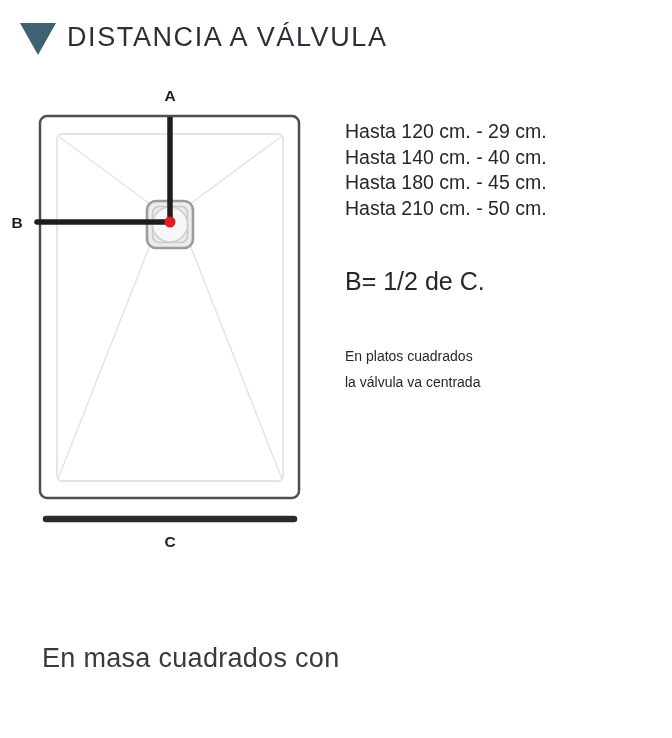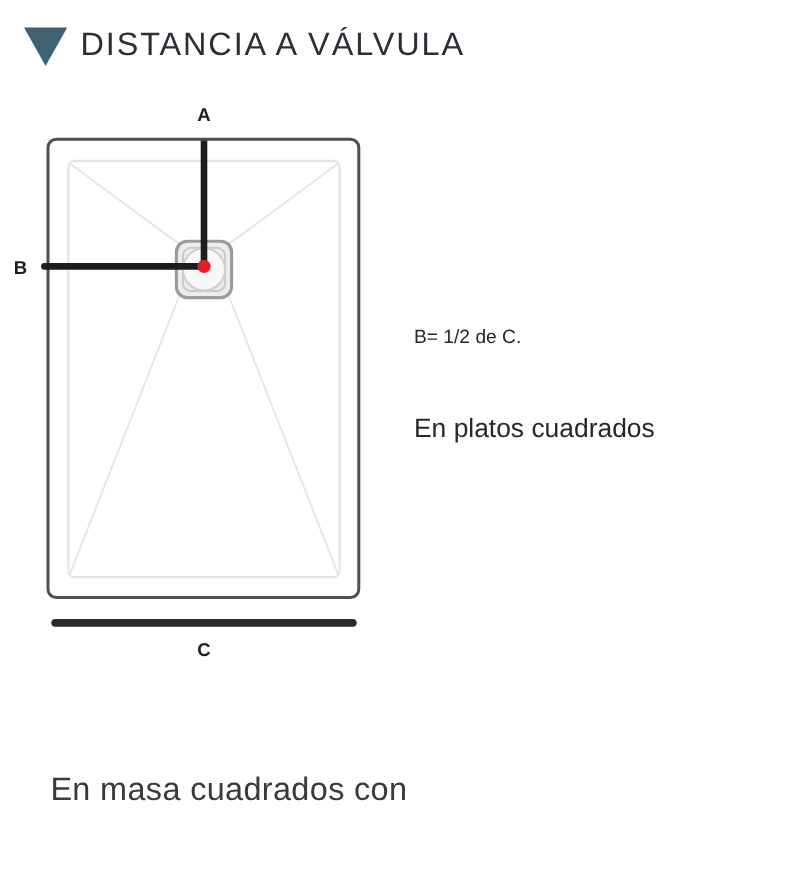--- a/index.html
+++ b/index.html
@@ -56,29 +56,29 @@
     position:absolute;
     left:345px; top:119px;
     font-size:19.5px;
     line-height:25.5px;
     color:#272727;
     white-space:nowrap;
   }
   .formula {
     position:absolute;
     left:345px; top:269px;
-    font-size:16px;
+    font-size:25px;
     line-height:25px;
     color:#272727;
     white-space:nowrap;
   }
   .square-note {
     position:absolute;
     left:345px; top:344px;
-    font-size:22px;
+    font-size:14px;
     line-height:25.5px;
     color:#272727;
     white-space:nowrap;
   }
 
   
   .material-note {
     position:absolute;
     left:42px; top:643px;
     font-size:27px;
@@ -117,24 +117,31 @@
     <line class="mline cap-round" x1="37" y1="222" x2="170" y2="222" stroke="#1d1d1d"></line>
     <circle cx="170" cy="222" r="5.5" fill="#e31b23"></circle>
 
     <line class="cbar" x1="46" y1="519" x2="294" y2="519" stroke="#2b2b2b"></line>
 
     <text class="dlabel" x="170" y="101">A</text>
     <text class="dlabel" x="17" y="228">B</text>
     <text class="dlabel" x="170" y="547">C</text>
   </svg>
 
+  <div class="spec-rows">
+    <div>Hasta 120 cm. - 29 cm.</div>
+    <div>Hasta 140 cm. - 40 cm.</div>
+    <div>Hasta 180 cm. - 45 cm.</div>
+    <div>Hasta 210 cm. - 50 cm.</div>
+  </div>
 
   <div class="formula">B= 1/2 de C.</div>
 
   <div class="square-note">
     <div>En platos cuadrados</div>
+    <div>la válvula va centrada</div>
   </div>
 
   <div class="material-note">
     <div>En masa cuadrados con</div>
   </div>
 
 </div>
 
 </body></html>

